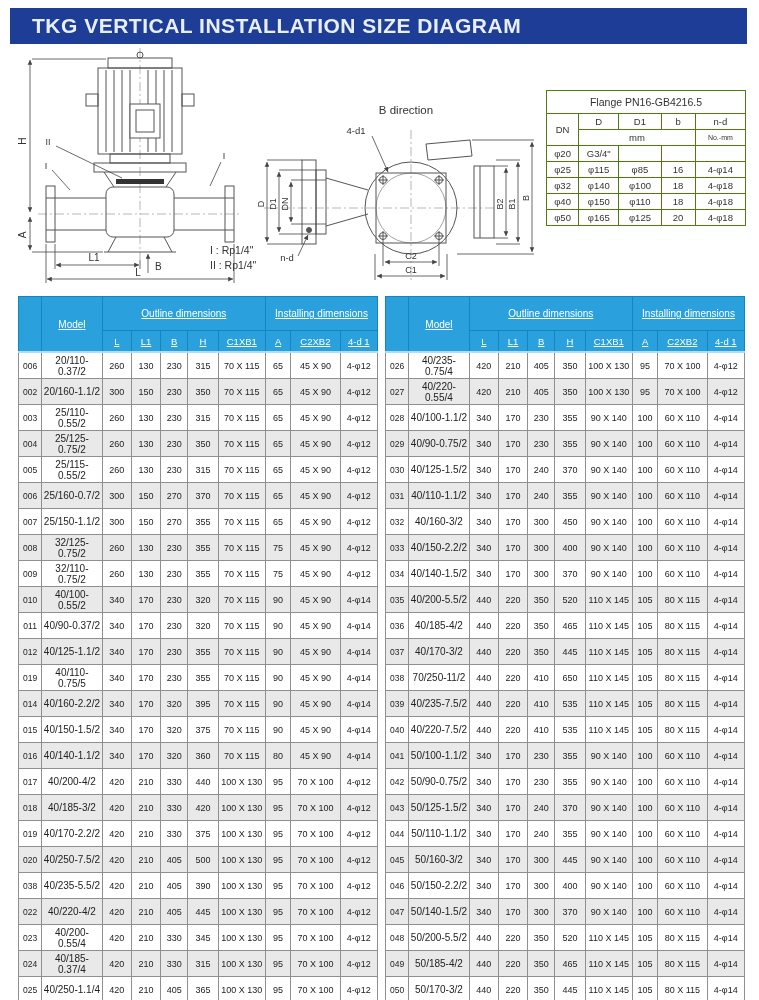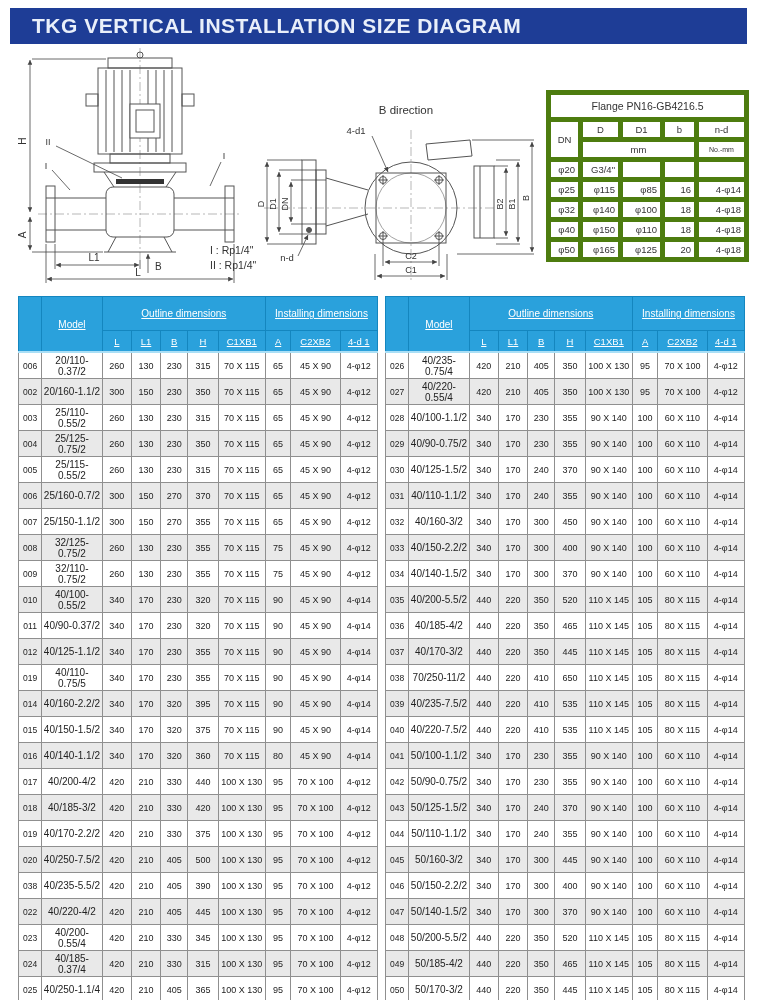--- a/index.html
+++ b/index.html
@@ -8,24 +8,24 @@
   .title-bar{position:absolute;left:10px;top:8px;width:737px;height:36px;line-height:36px;
         background:var(--title-bar,#1e3d96);color:#e9effa;font-size:21px;font-weight:bold;
         padding-left:22px;box-sizing:border-box;letter-spacing:.5px;}
   svg text{font-family:"Liberation Sans",sans-serif;fill:#333;}
   .front-svg{position:absolute;left:18px;top:46px;}
   .bdir-svg{position:absolute;left:256px;top:96px;}
   .notes{position:absolute;left:210px;top:243px;font-size:10.5px;line-height:15px;color:#333;}
   
   .flange{position:absolute;left:546px;top:90px;width:200px;border-collapse:collapse;
         table-layout:fixed;font-size:9.5px;}
-  .flange th,.flange td{border:5px solid #4d7c0f;padding:0 3px;height:15px;color:#333;}
+  .flange th,.flange td{border:1px solid #4d7c0f;padding:0 3px;height:15px;color:#333;}
   .flange .t{font-size:10.5px;text-align:center;height:22px;font-weight:normal;}
   .flange th{font-weight:normal;text-align:center;}
-  .flange td{text-align:right;}
+  .flange td{text-align:center;}
   .flange .small{font-size:7px;text-align:center;}
   
   .tables{position:absolute;left:18px;top:296px;display:flex;gap:7px;}
   table.main{border-collapse:collapse;table-layout:fixed;width:360px;font-size:9px;
         border:1.5px solid #555;}
   table.main th{background:var(--hdr,#2aa1dc);color:#fff;font-weight:normal;
         border:1px solid #1486bf;padding:0;text-decoration:underline;}
   table.main thead tr.grp th{height:33px;font-size:10px;}
   table.main thead tr.sub th{height:20px;font-size:9.5px;}
   table.main thead{border-bottom:2px solid #aadff6;}

